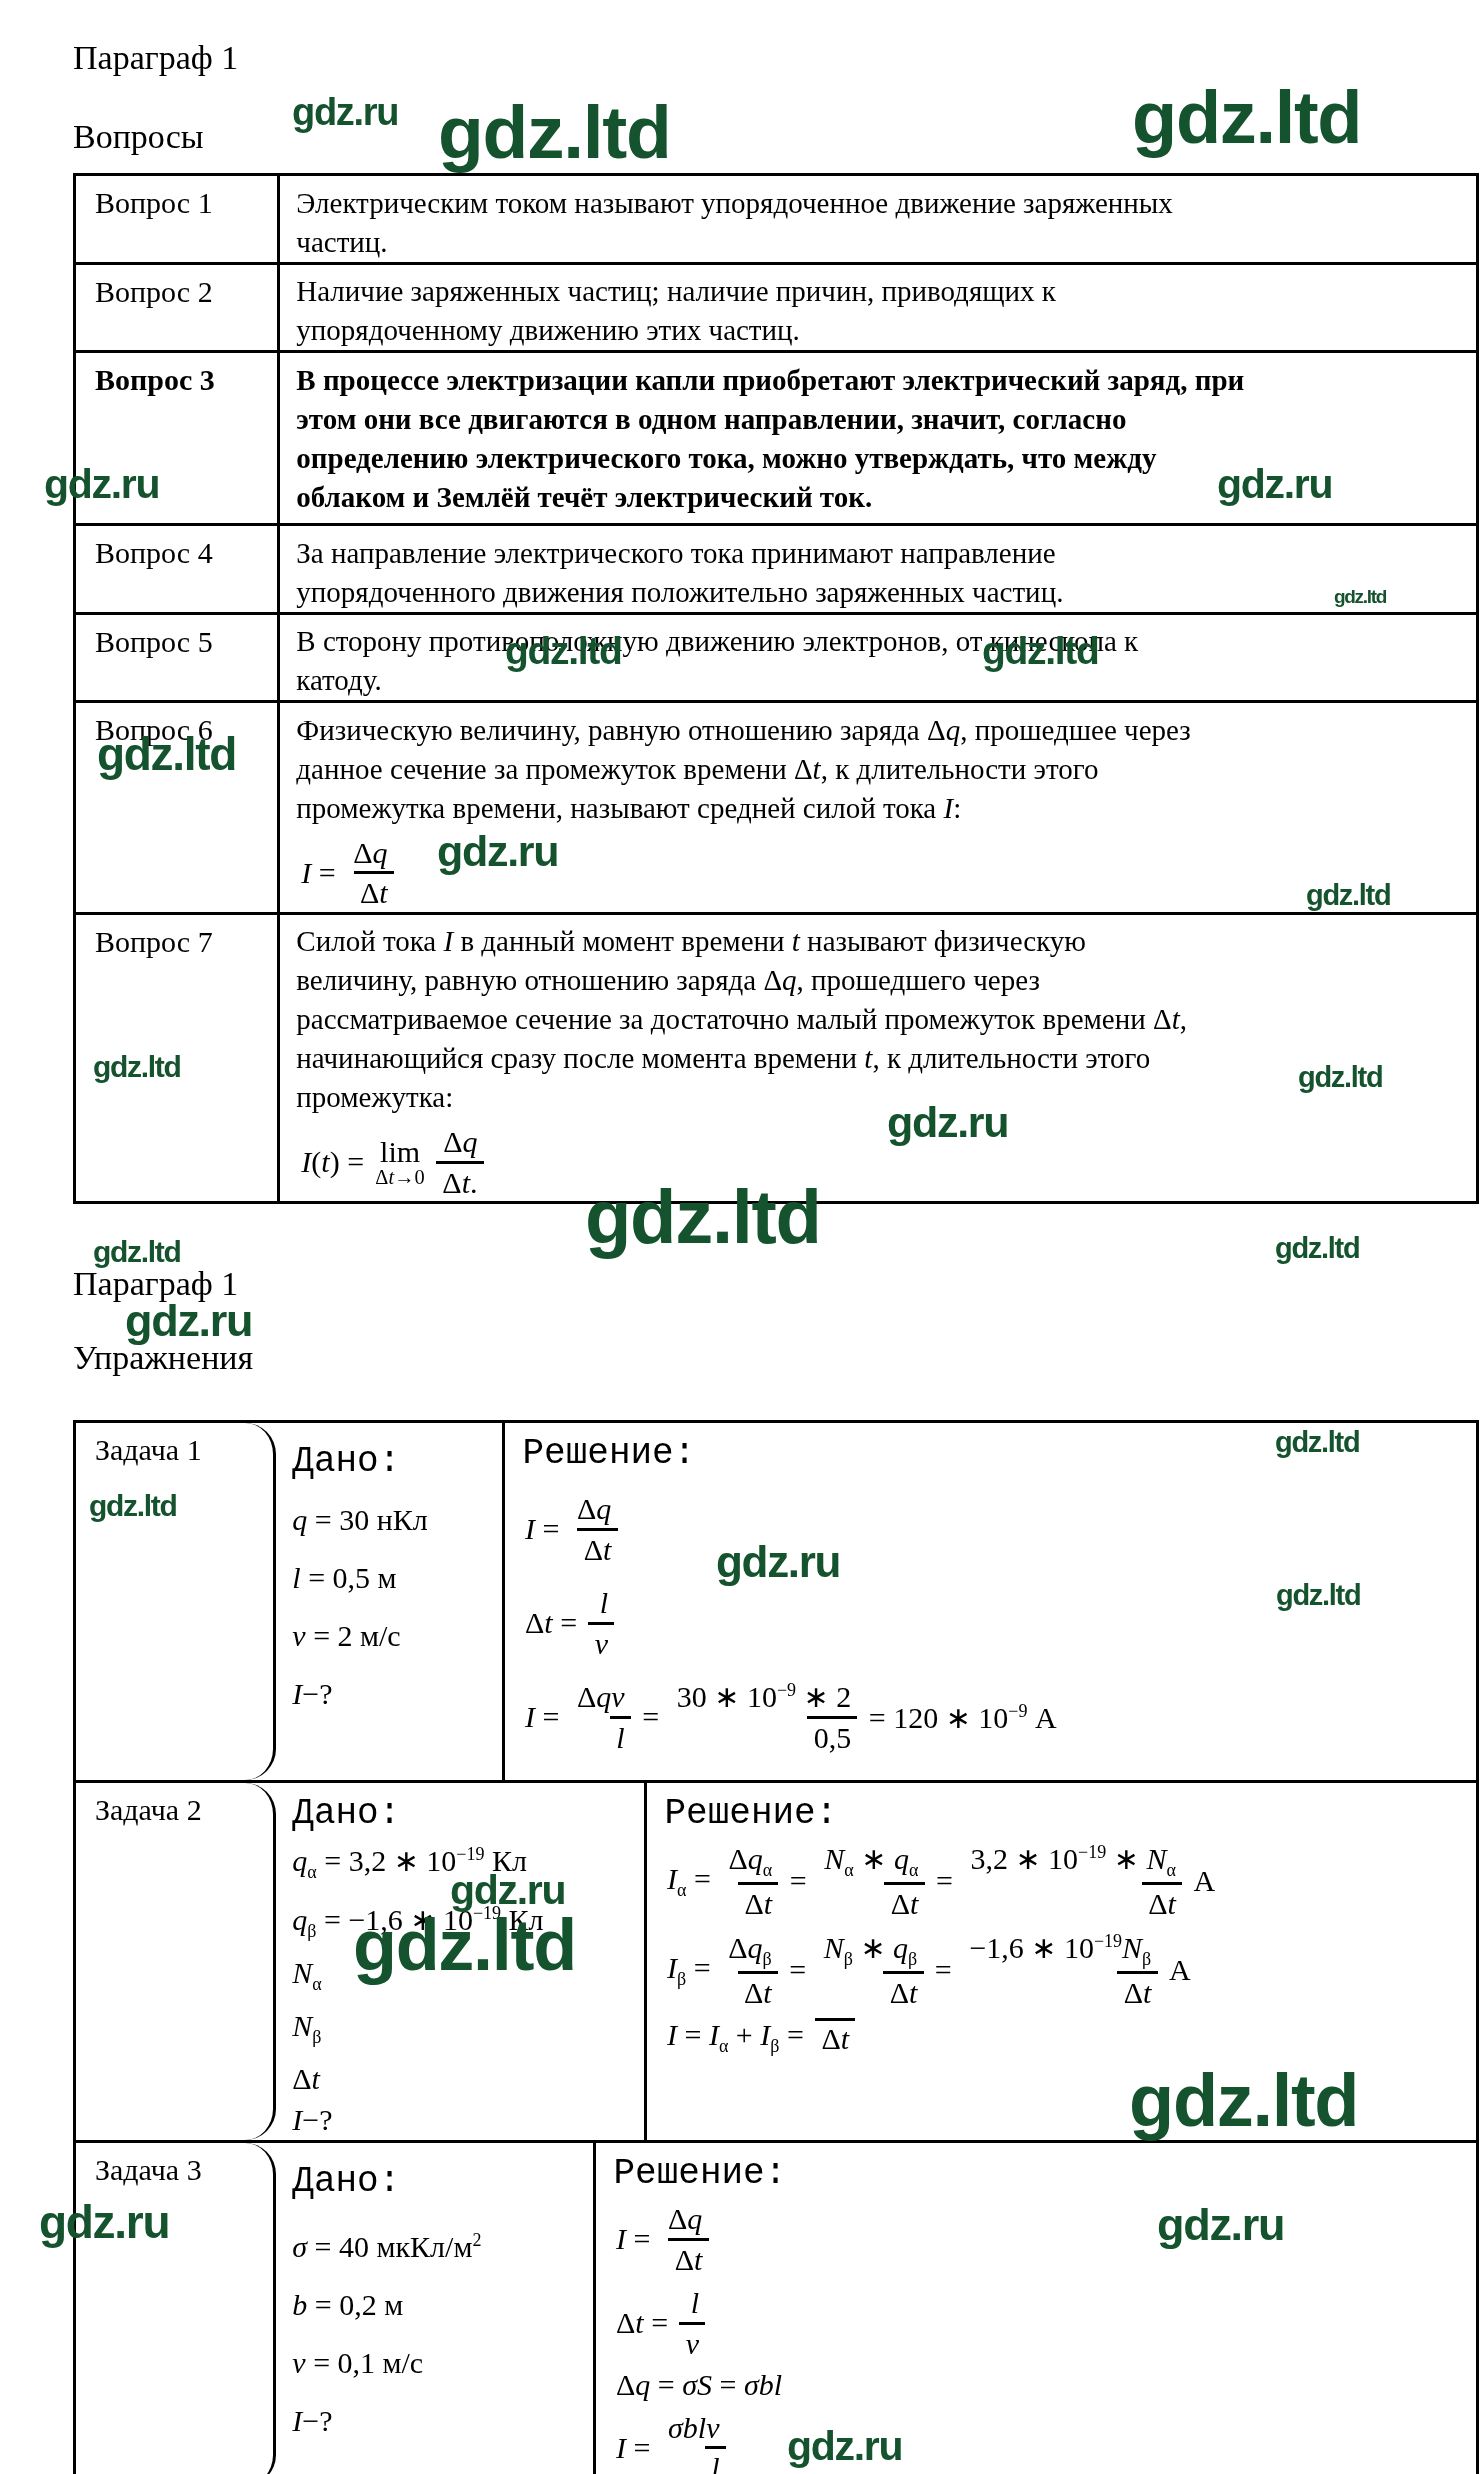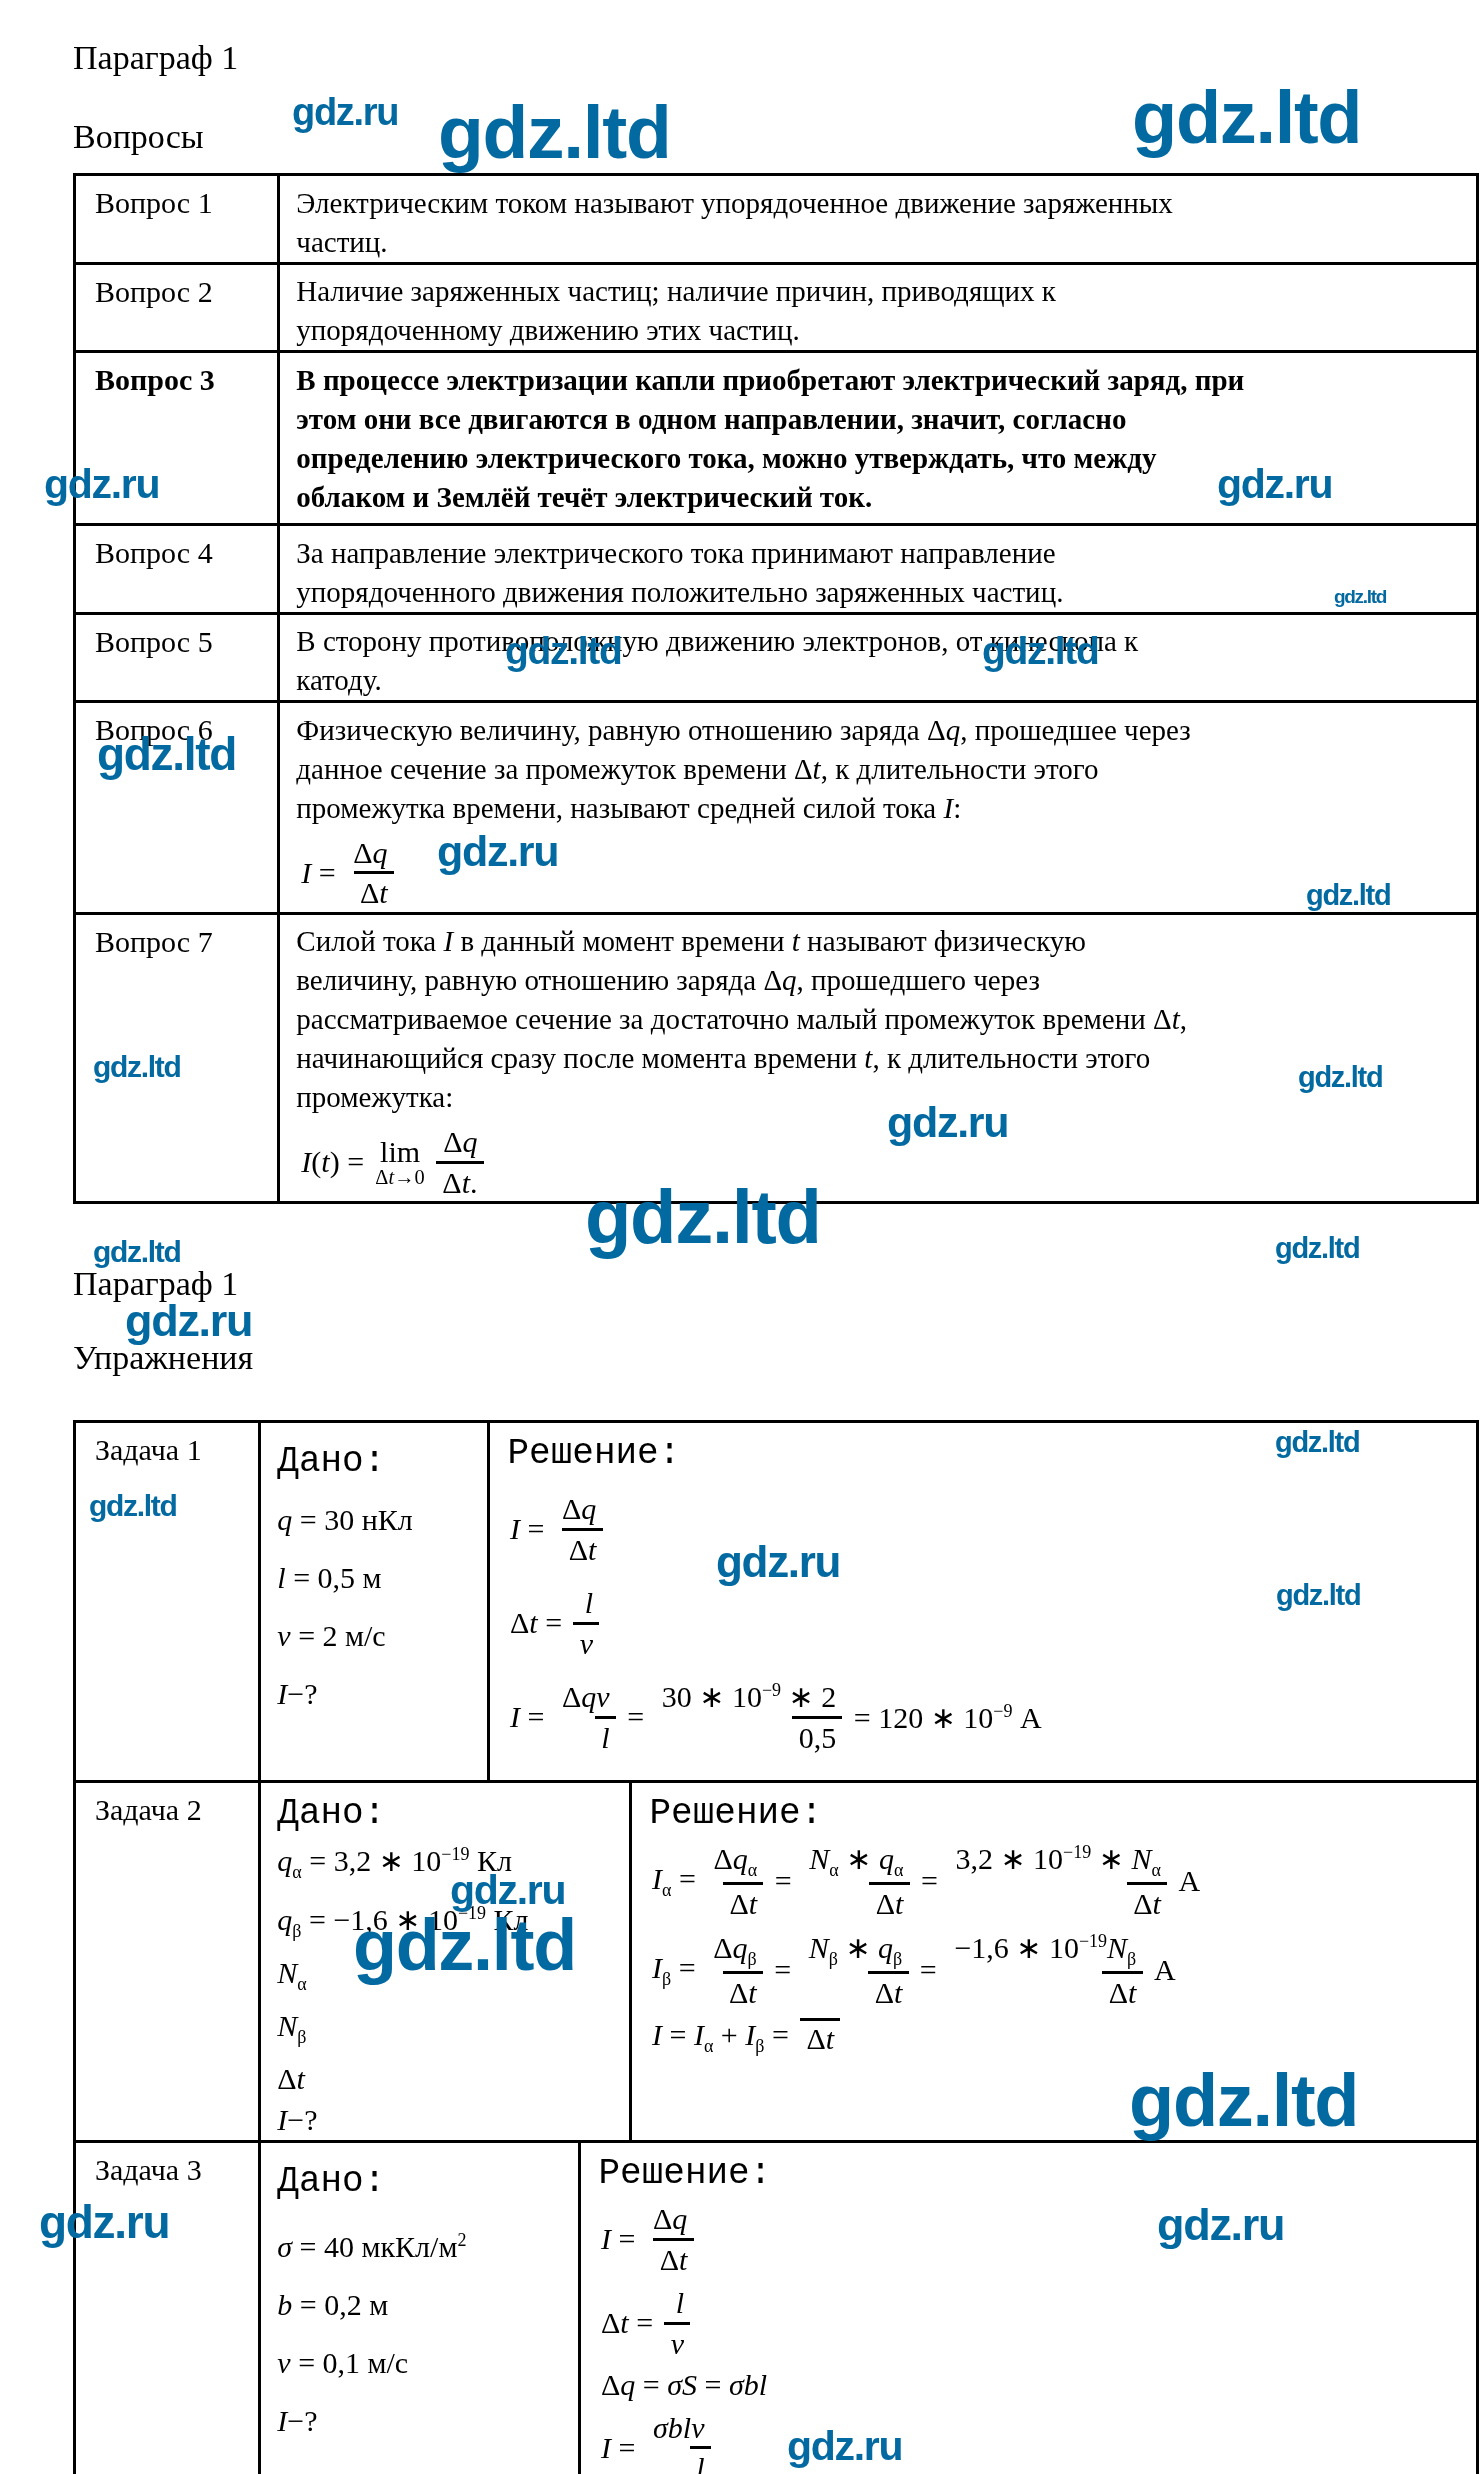--- a/index.html
+++ b/index.html
@@ -4,21 +4,21 @@
 <style>
   html,body{margin:0;padding:0;background:#777;}
   .page{
     position:relative;width:1482px;height:2475px;background:#ffffff;
     font-family:"Liberation Serif", serif;color:#000;overflow:hidden;
   }
   .hdr{position:absolute;font-size:34px;line-height:1.1;white-space:nowrap;}
   
   .wm{
     position:absolute;font-family:"Liberation Sans", sans-serif;font-weight:700;
-    white-space:nowrap;color:#0369a1;line-height:1;letter-spacing:-1.3px;
+    white-space:nowrap;color:#14532d;line-height:1;letter-spacing:-1.3px;
   }
   
   .tbl{position:absolute;left:73px;width:1406px;border:3.8px solid #000;box-sizing:border-box;background:transparent;}
   .row{display:flex;box-sizing:border-box;}
   .row + .row{border-top:3.8px solid #000;}
   .c{box-sizing:border-box;}
   .c-label{flex:none;padding:10px 0 0 19px;font-size:30px;border-right:3.8px solid #000;}
   .q-label{width:204px;}
   .q-body{flex:1;padding:7.5px 0 0 16.3px;font-size:29px;}
   .t-line{line-height:39px;white-space:nowrap;}
@@ -27,21 +27,21 @@
   .f-t{white-space:nowrap;}
   .frac{display:inline-flex;flex-direction:column;align-items:flex-end;}
   .frac .num,.frac .den{padding:1.9px 6.3px;white-space:nowrap;line-height:1.12;}
   .frac .den{border-top:3.1px solid #000;}
   .lim{display:inline-flex;flex-direction:column;align-items:center;line-height:1;}
   .lim .lim-bot{font-size:68%;}
   sup,sub{font-size:60%;letter-spacing:0;}
   em{font-style:italic;}
   .q-formula{margin:6.3px 0 0 5px;}
   
-  .z-c1{width:185px;}
+  .z-c1{width:200px;border-radius:31px;}
   .z-c2{flex:none;padding:10px 0 0 16.3px;font-size:30px;border-right:3.8px solid #000;}
   .z-c3{flex:1;padding:10px 0 0 17.5px;font-size:30px;}
   .given .t-line{white-space:nowrap;}
   .given-1 .t-line{line-height:58px;}
   .given-2 .t-line{line-height:41px;}
   .given-3 .t-line{line-height:58px;}
   .sol-f{margin:16.3px 0 0 2.5px;}
   .sol-f.tight{margin-top:6.3px;}
   .sec-label{font-size:36px;font-family:Liberation Mono, monospace;}
 </style>

